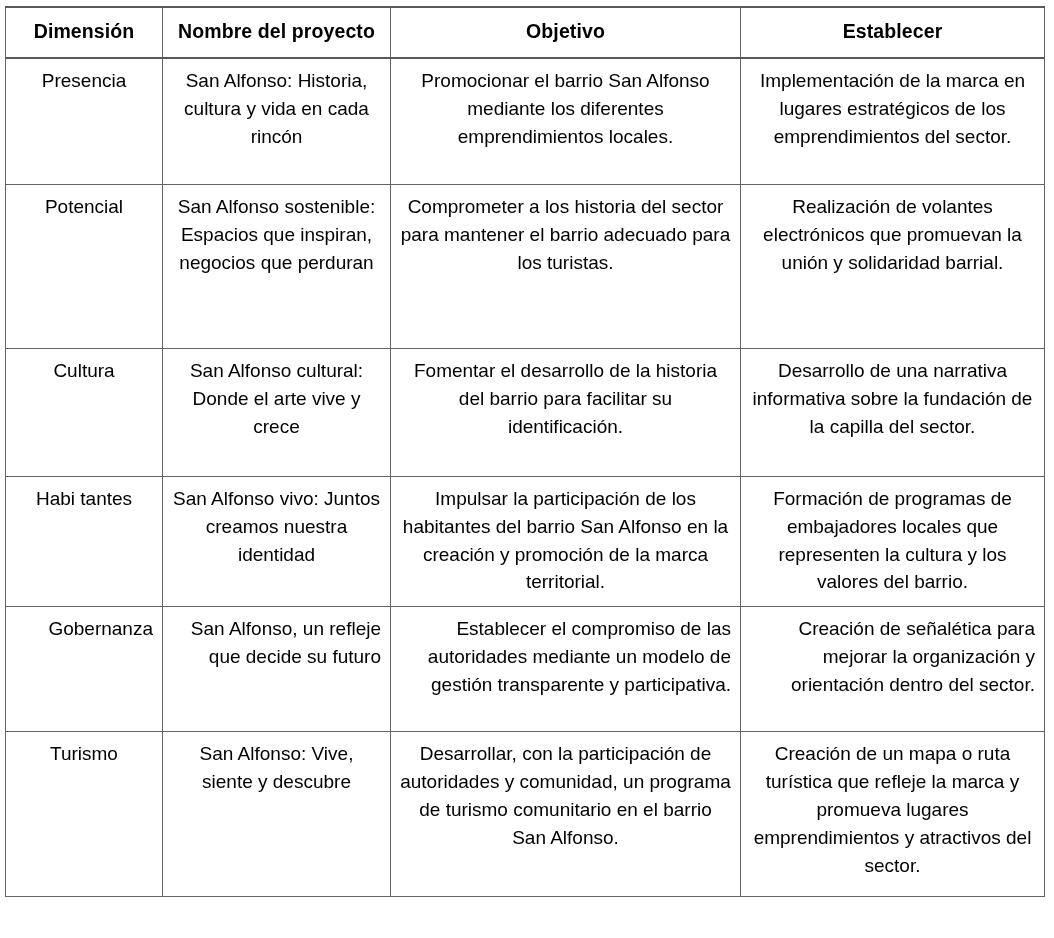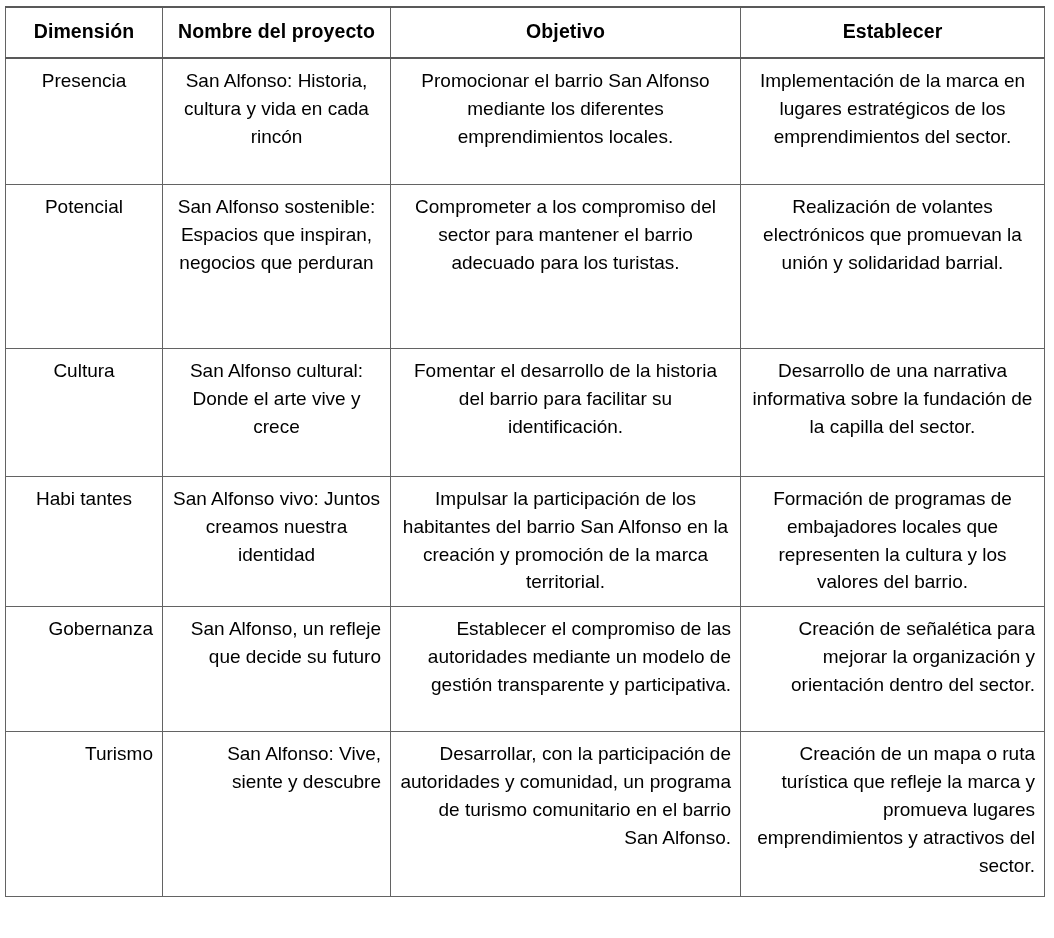--- a/index.html
+++ b/index.html
@@ -68,21 +68,21 @@
   table.matrix tbody td.dimension-cell {
     white-space: normal;
   }
 
   
   tbody tr.row-presencia   td { height: 107px; }
   tbody tr.row-potencial   td { height: 145px; }
   tbody tr.row-cultura     td { height: 109px; }
   tbody tr.row-habitantes  td { height: 107px; }
   tbody tr.row-gobernanza  td { height: 106px; text-align: right; }
-  tbody tr.row-turismo     td { height: 146px; text-align: right; }
+  tbody tr.row-turismo     td { height: 146px; }
 </style>
 </head>
 <body>
 
 <div class="page">
   <table class="matrix">
     <colgroup>
       <col class="c-dimension">
       <col class="c-nombre">
       <col class="c-objetivo">
@@ -99,21 +99,21 @@
     <tbody>
       <tr class="row-presencia">
         <td class="dimension-cell">Presencia</td>
         <td>San Alfonso: Historia, cultura y vida en cada rincón</td>
         <td>Promocionar el barrio San Alfonso mediante los diferentes emprendimientos locales.</td>
         <td>Implementación de la marca en lugares estratégicos de los emprendimientos del sector.</td>
       </tr>
       <tr class="row-potencial">
         <td class="dimension-cell">Potencial</td>
         <td>San Alfonso sostenible: Espacios que inspiran, negocios que perduran</td>
-        <td>Comprometer a los compromiso del sector para mantener el barrio adecuado para los turistas.</td>
+        <td>Comprometer a los historia del sector para mantener el barrio adecuado para los turistas.</td>
         <td>Realización de volantes electrónicos que promuevan la unión y solidaridad barrial.</td>
       </tr>
       <tr class="row-cultura">
         <td class="dimension-cell">Cultura</td>
         <td>San Alfonso cultural: Donde el arte vive y crece</td>
         <td>Fomentar el desarrollo de la historia del barrio para facilitar su identificación.</td>
         <td>Desarrollo de una narrativa informativa sobre la fundación de la capilla del sector.</td>
       </tr>
       <tr class="row-habitantes">
         <td class="dimension-cell">Habi tantes</td>

